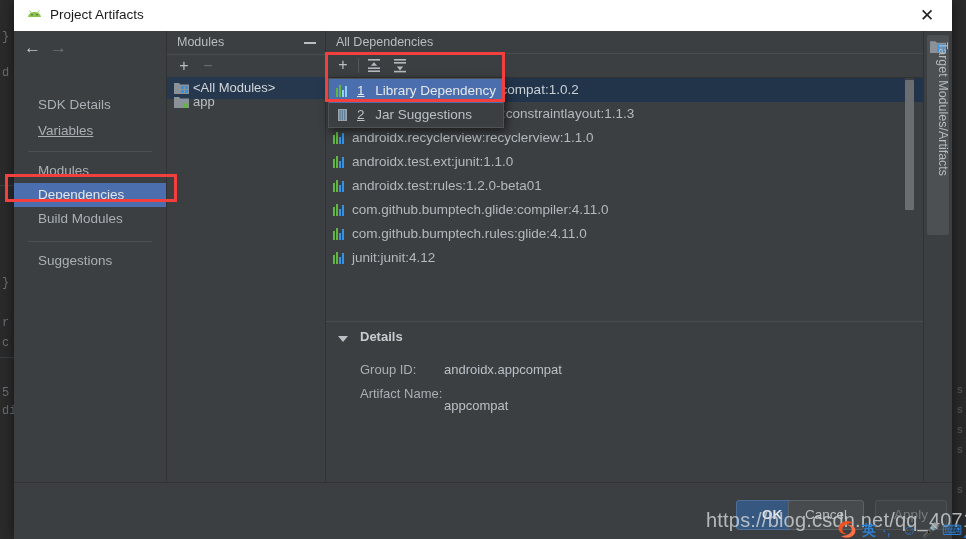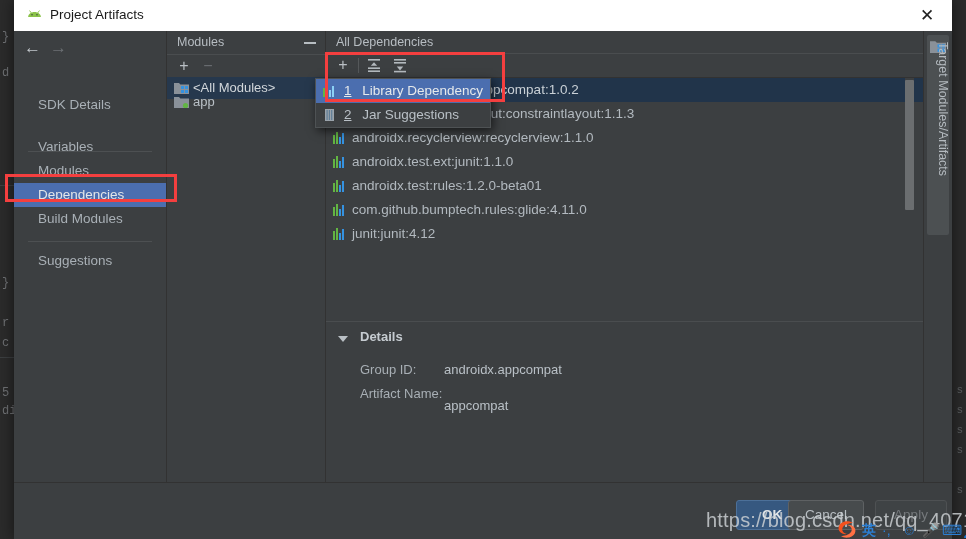--- a/index.html
+++ b/index.html
@@ -139,21 +139,21 @@
 
     <div class="body">
 
       <div class="navcol">
         <div class="navarrows">
           <div class="arrow back">←</div>
           <div class="arrow fwd">→</div>
         </div>
 
         <div class="navitem" style="top:62px;">SDK Details</div>
-        <div class="navitem" style="top:104px;">Variables</div>
+        <div class="navitem" style="top:88px;text-decoration:underline;">Variables</div>
         <div class="navsep" style="top:120px;"></div>
         <div class="navitem" style="top:128px;">Modules</div>
         <div class="navitem selected" style="top:152px;">Dependencies</div>
         <div class="navitem" style="top:176px;">Build Modules</div>
         <div class="navsep" style="top:210px;"></div>
         <div class="navitem" style="top:218px;">Suggestions</div>
       </div>
 
       <div class="modpanel">
         <div class="panelhead">
@@ -253,20 +253,29 @@
           <div class="deprow">
             <span class="libico">
               <i style="left:0;height:9px;background:#62b543;"></i>
                 <i style="left:3px;height:12px;background:#62b543;"></i>
                 <i style="left:6px;height:7px;background:#3592e0;"></i>
                 <i style="left:9px;height:11px;background:#3592e0;"></i>
             </span>
             <span>androidx.test:rules:1.2.0-beta01</span>
           </div>
 
+          <div class="deprow">
+            <span class="libico">
+              <i style="left:0;height:9px;background:#62b543;"></i>
+                <i style="left:3px;height:12px;background:#62b543;"></i>
+                <i style="left:6px;height:7px;background:#3592e0;"></i>
+                <i style="left:9px;height:11px;background:#3592e0;"></i>
+            </span>
+            <span>com.github.bumptech.glide:compiler:4.11.0</span>
+          </div>
 
           <div class="deprow">
             <span class="libico">
               <i style="left:0;height:9px;background:#62b543;"></i>
                 <i style="left:3px;height:12px;background:#62b543;"></i>
                 <i style="left:6px;height:7px;background:#3592e0;"></i>
                 <i style="left:9px;height:11px;background:#3592e0;"></i>
             </span>
             <span>com.github.bumptech.rules:glide:4.11.0</span>
           </div>
@@ -313,21 +322,21 @@
 
       <div class="btnbar">
         <div class="btn primary" style="left:690px;width:70px;">OK</div>
         <div class="btn" style="left:774px;width:74px;">Cancel</div>
         <div class="btn disabled" style="left:861px;width:70px;">Apply</div>
       </div>
 
     </div>
   </div>
 
-  <div style="position:absolute;left:315px;top:78px;width:174px;background:#3c3f41;
+  <div style="position:absolute;left:328px;top:78px;width:174px;background:#3c3f41;
               box-shadow:2px 3px 9px rgba(0,0,0,.6);border:1px solid #4e5254;">
     <div style="position:relative;height:24px;line-height:24px;background:#4b6eaf;color:#e6e9eb;
                 font-size:13.5px;padding-left:28px;box-sizing:border-box;">
       <span class="libico" style="top:6px;">
         <i style="left:0;height:9px;background:#62b543;"></i>
           <i style="left:3px;height:12px;background:#62b543;"></i>
           <i style="left:6px;height:7px;background:#8bd0f5;"></i>
           <i style="left:9px;height:11px;background:#8bd0f5;"></i>
       </span>
       <span style="text-decoration:underline;">1</span>

